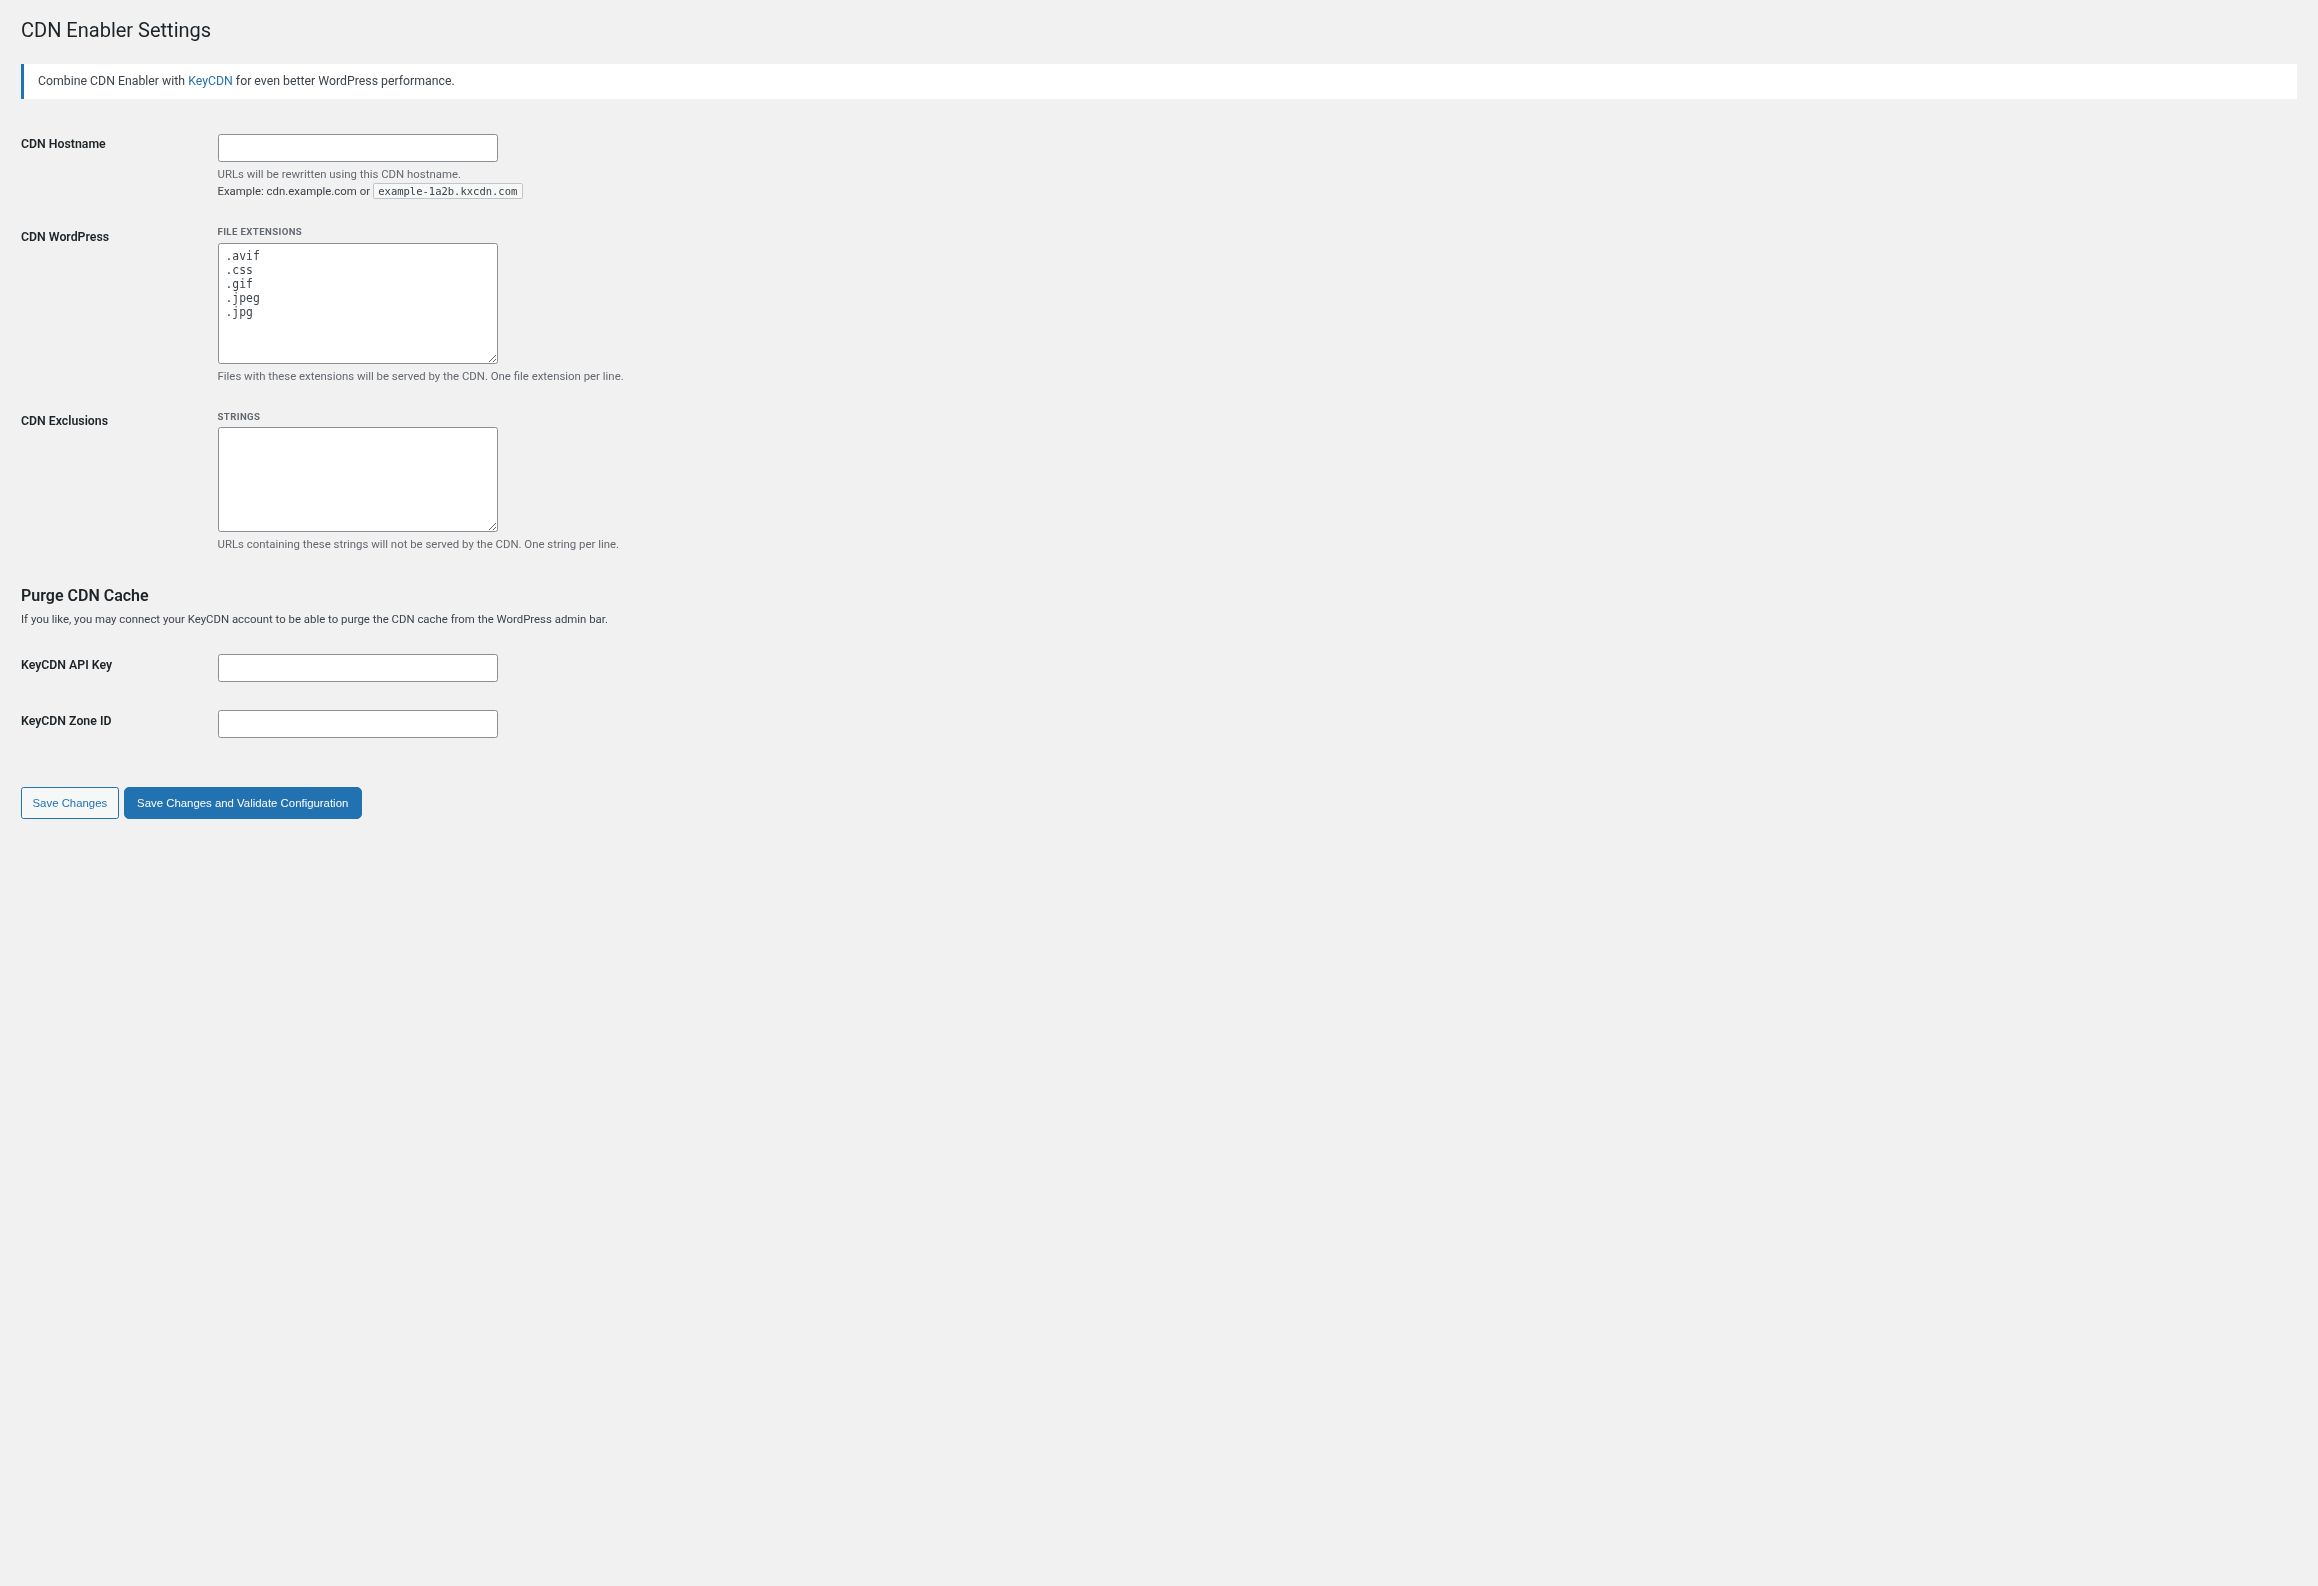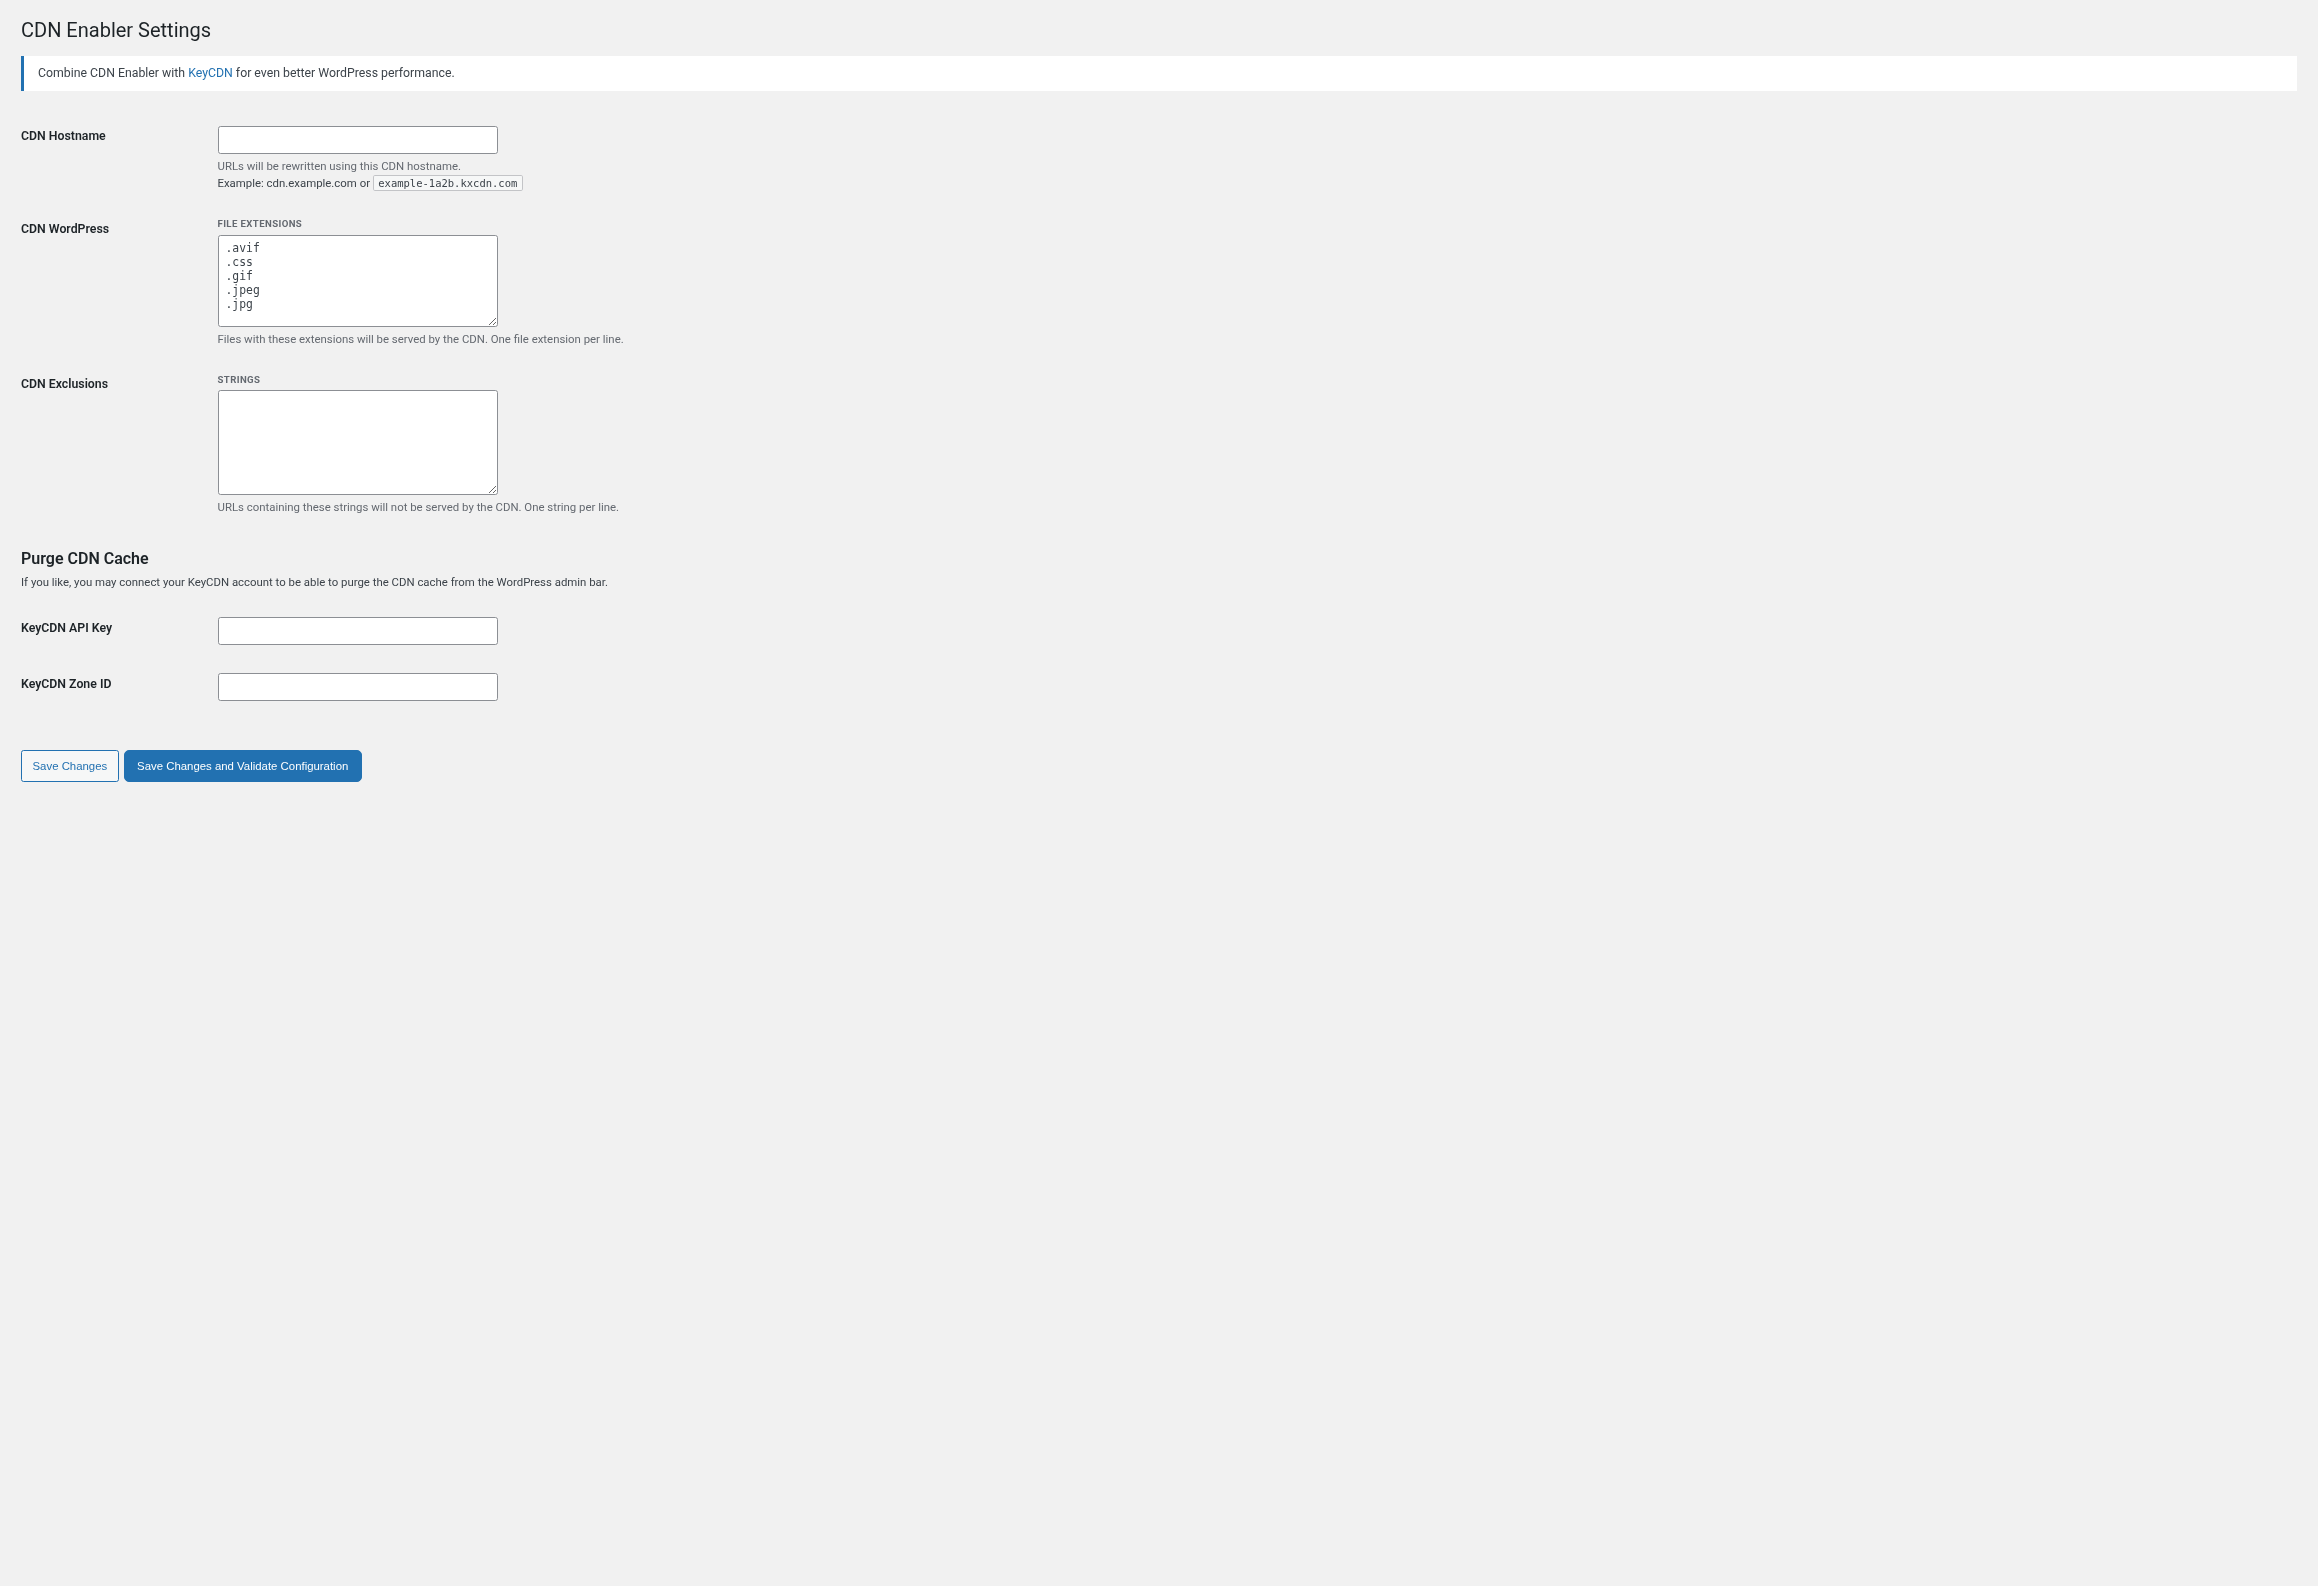--- a/index.html
+++ b/index.html
@@ -14,21 +14,21 @@
       color: #3c434a;
       font-size: 12.3px;
       padding: 17.5px 21px;
       min-height: 100vh;
     }
 
     .page-title {
       font-size: 20px;
       font-weight: 400;
       color: #1d2327;
-      margin-bottom: 14px;
+      margin-bottom: 22px;
     }
 
     .info-banner {
       background: #fff;
       border-left: 3.5px solid #2271b1;
       padding: 10.5px 14px;
       margin-bottom: 21px;
       font-size: 12.3px;
       color: #3c434a;
     }
@@ -113,21 +113,21 @@
       border-radius: 2.6px;
       padding: 5.3px 7px;
       font-size: 11.4px;
       font-family: Consolas, Monaco, monospace;
       color: #3c434a;
       resize: vertical;
       display: block;
     }
 
     .inclusions-textarea {
-      height: 92px;
+      height: 121px;
     }
 
     .section-heading {
       font-size: 16px;
       font-weight: 600;
       color: #1d2327;
       margin: 21px 0 7px 0;
     }
 
     .section-description {

